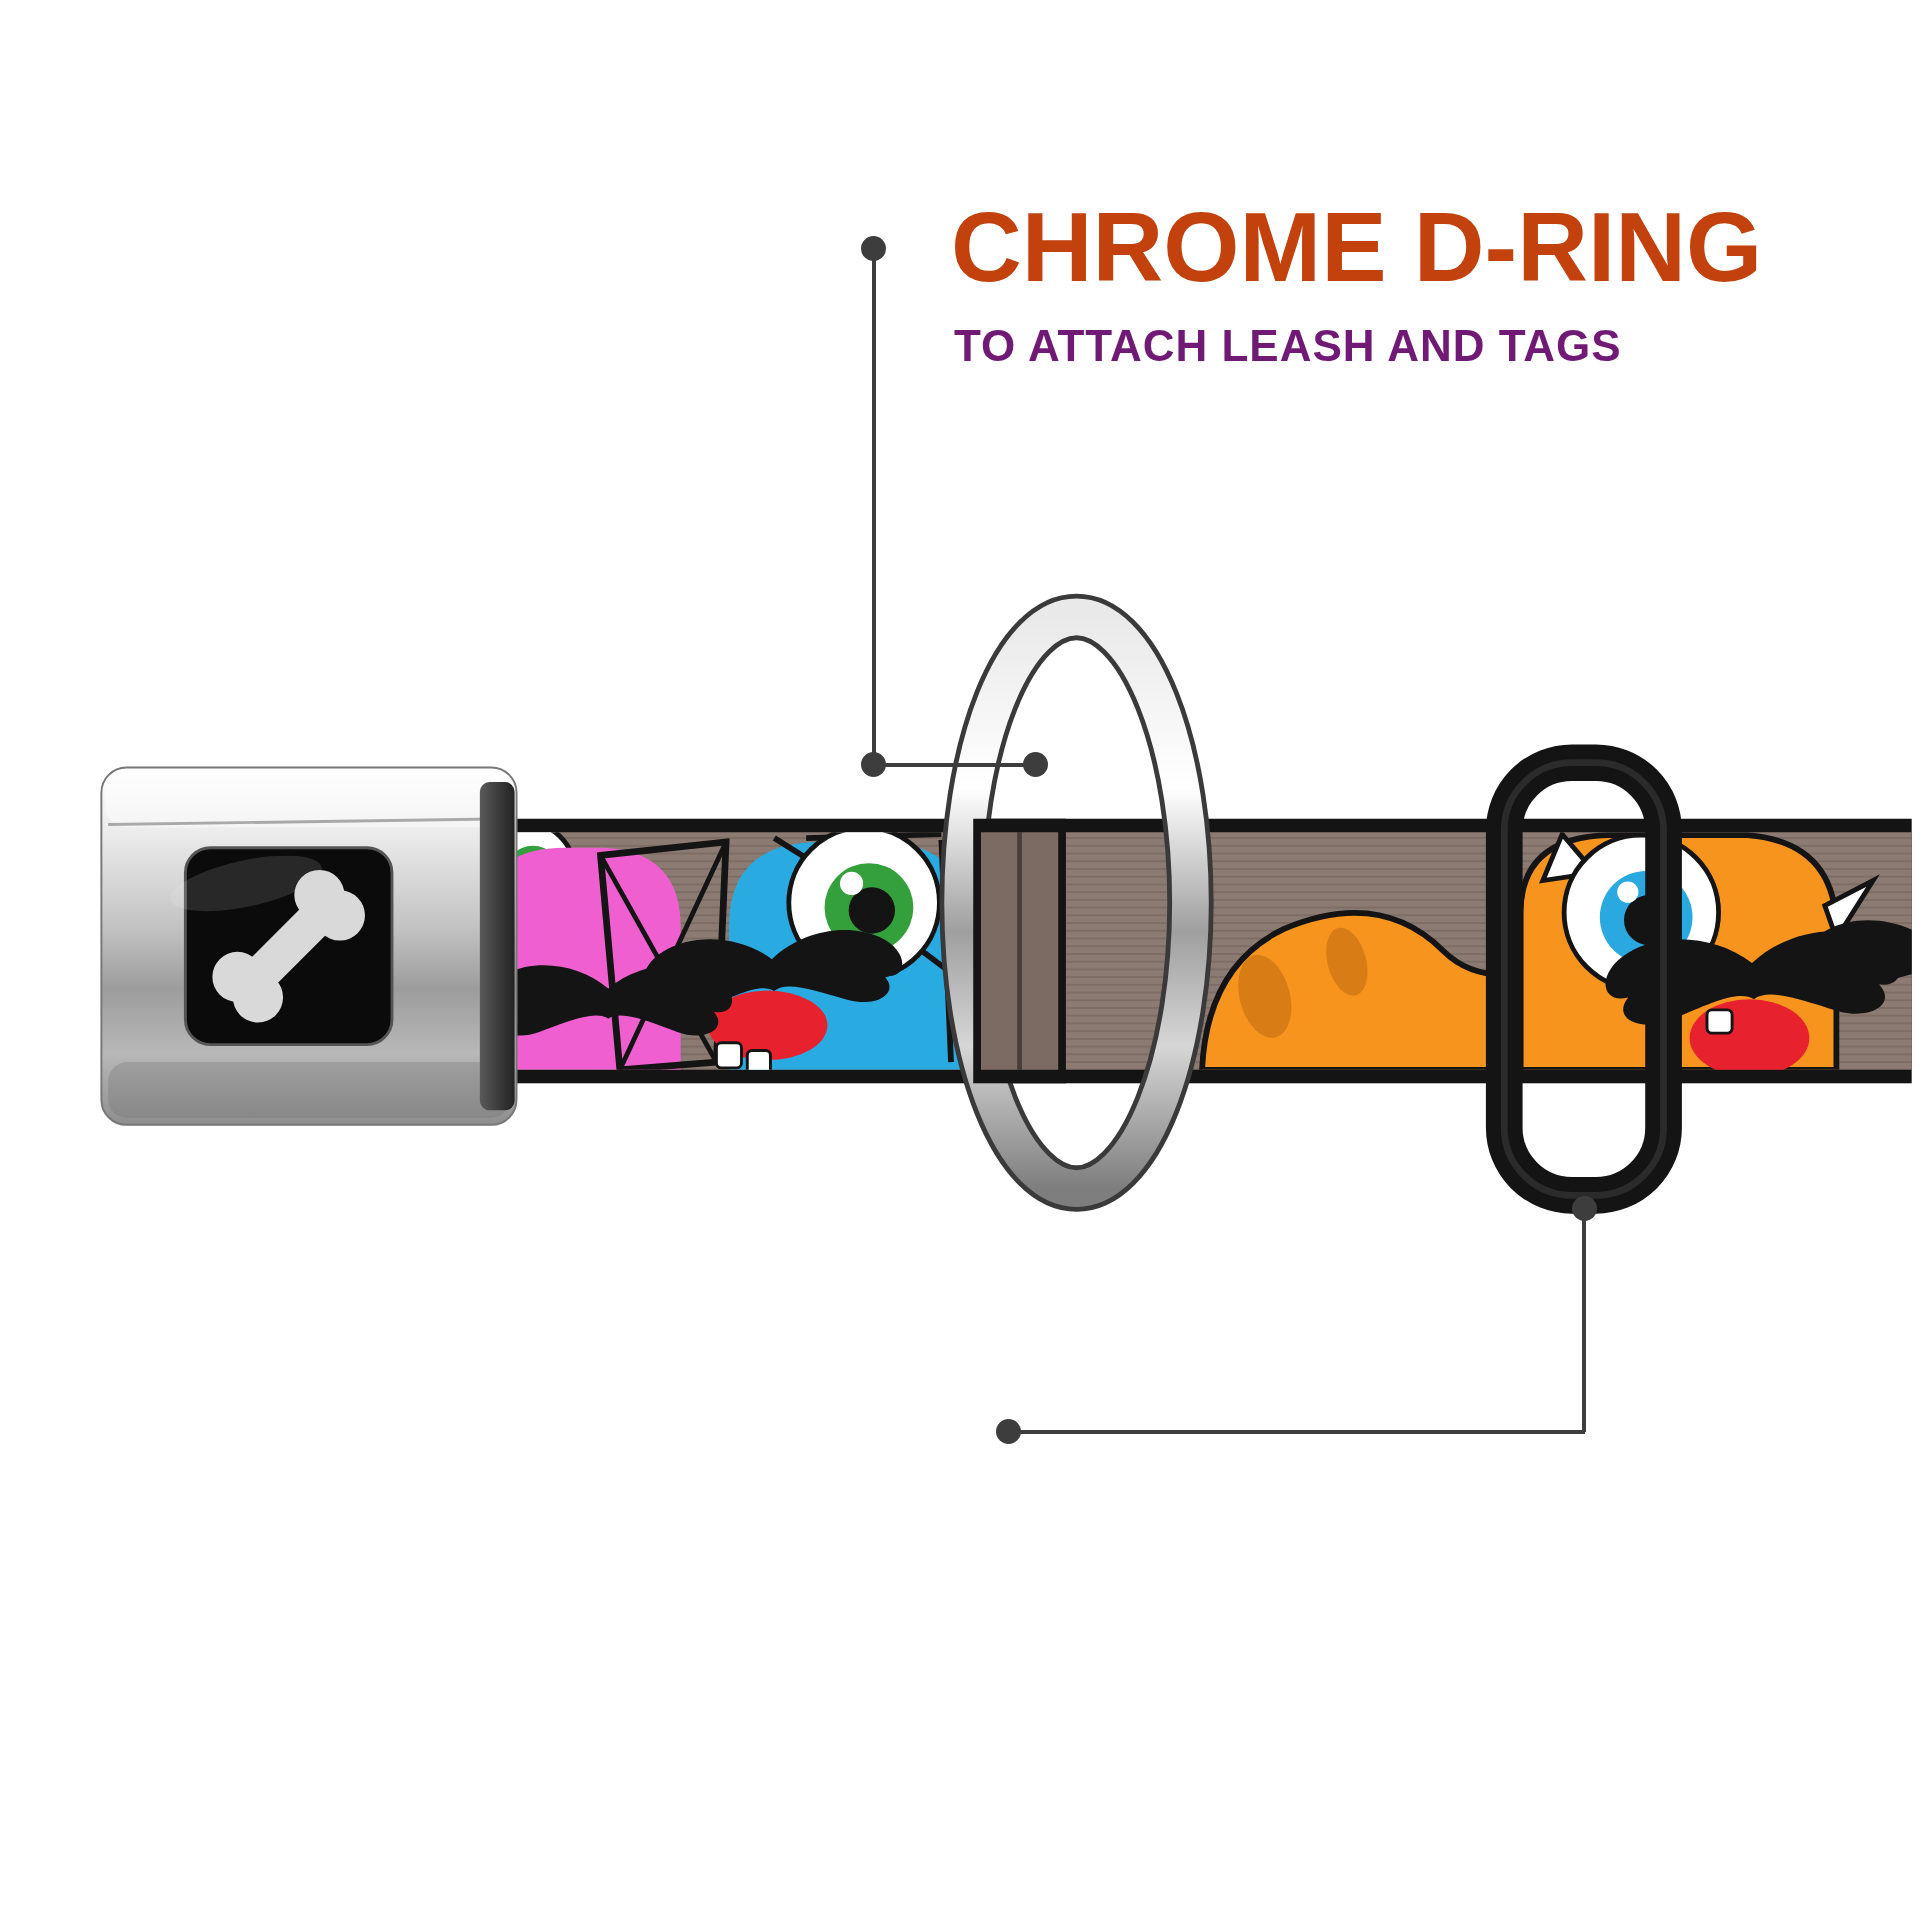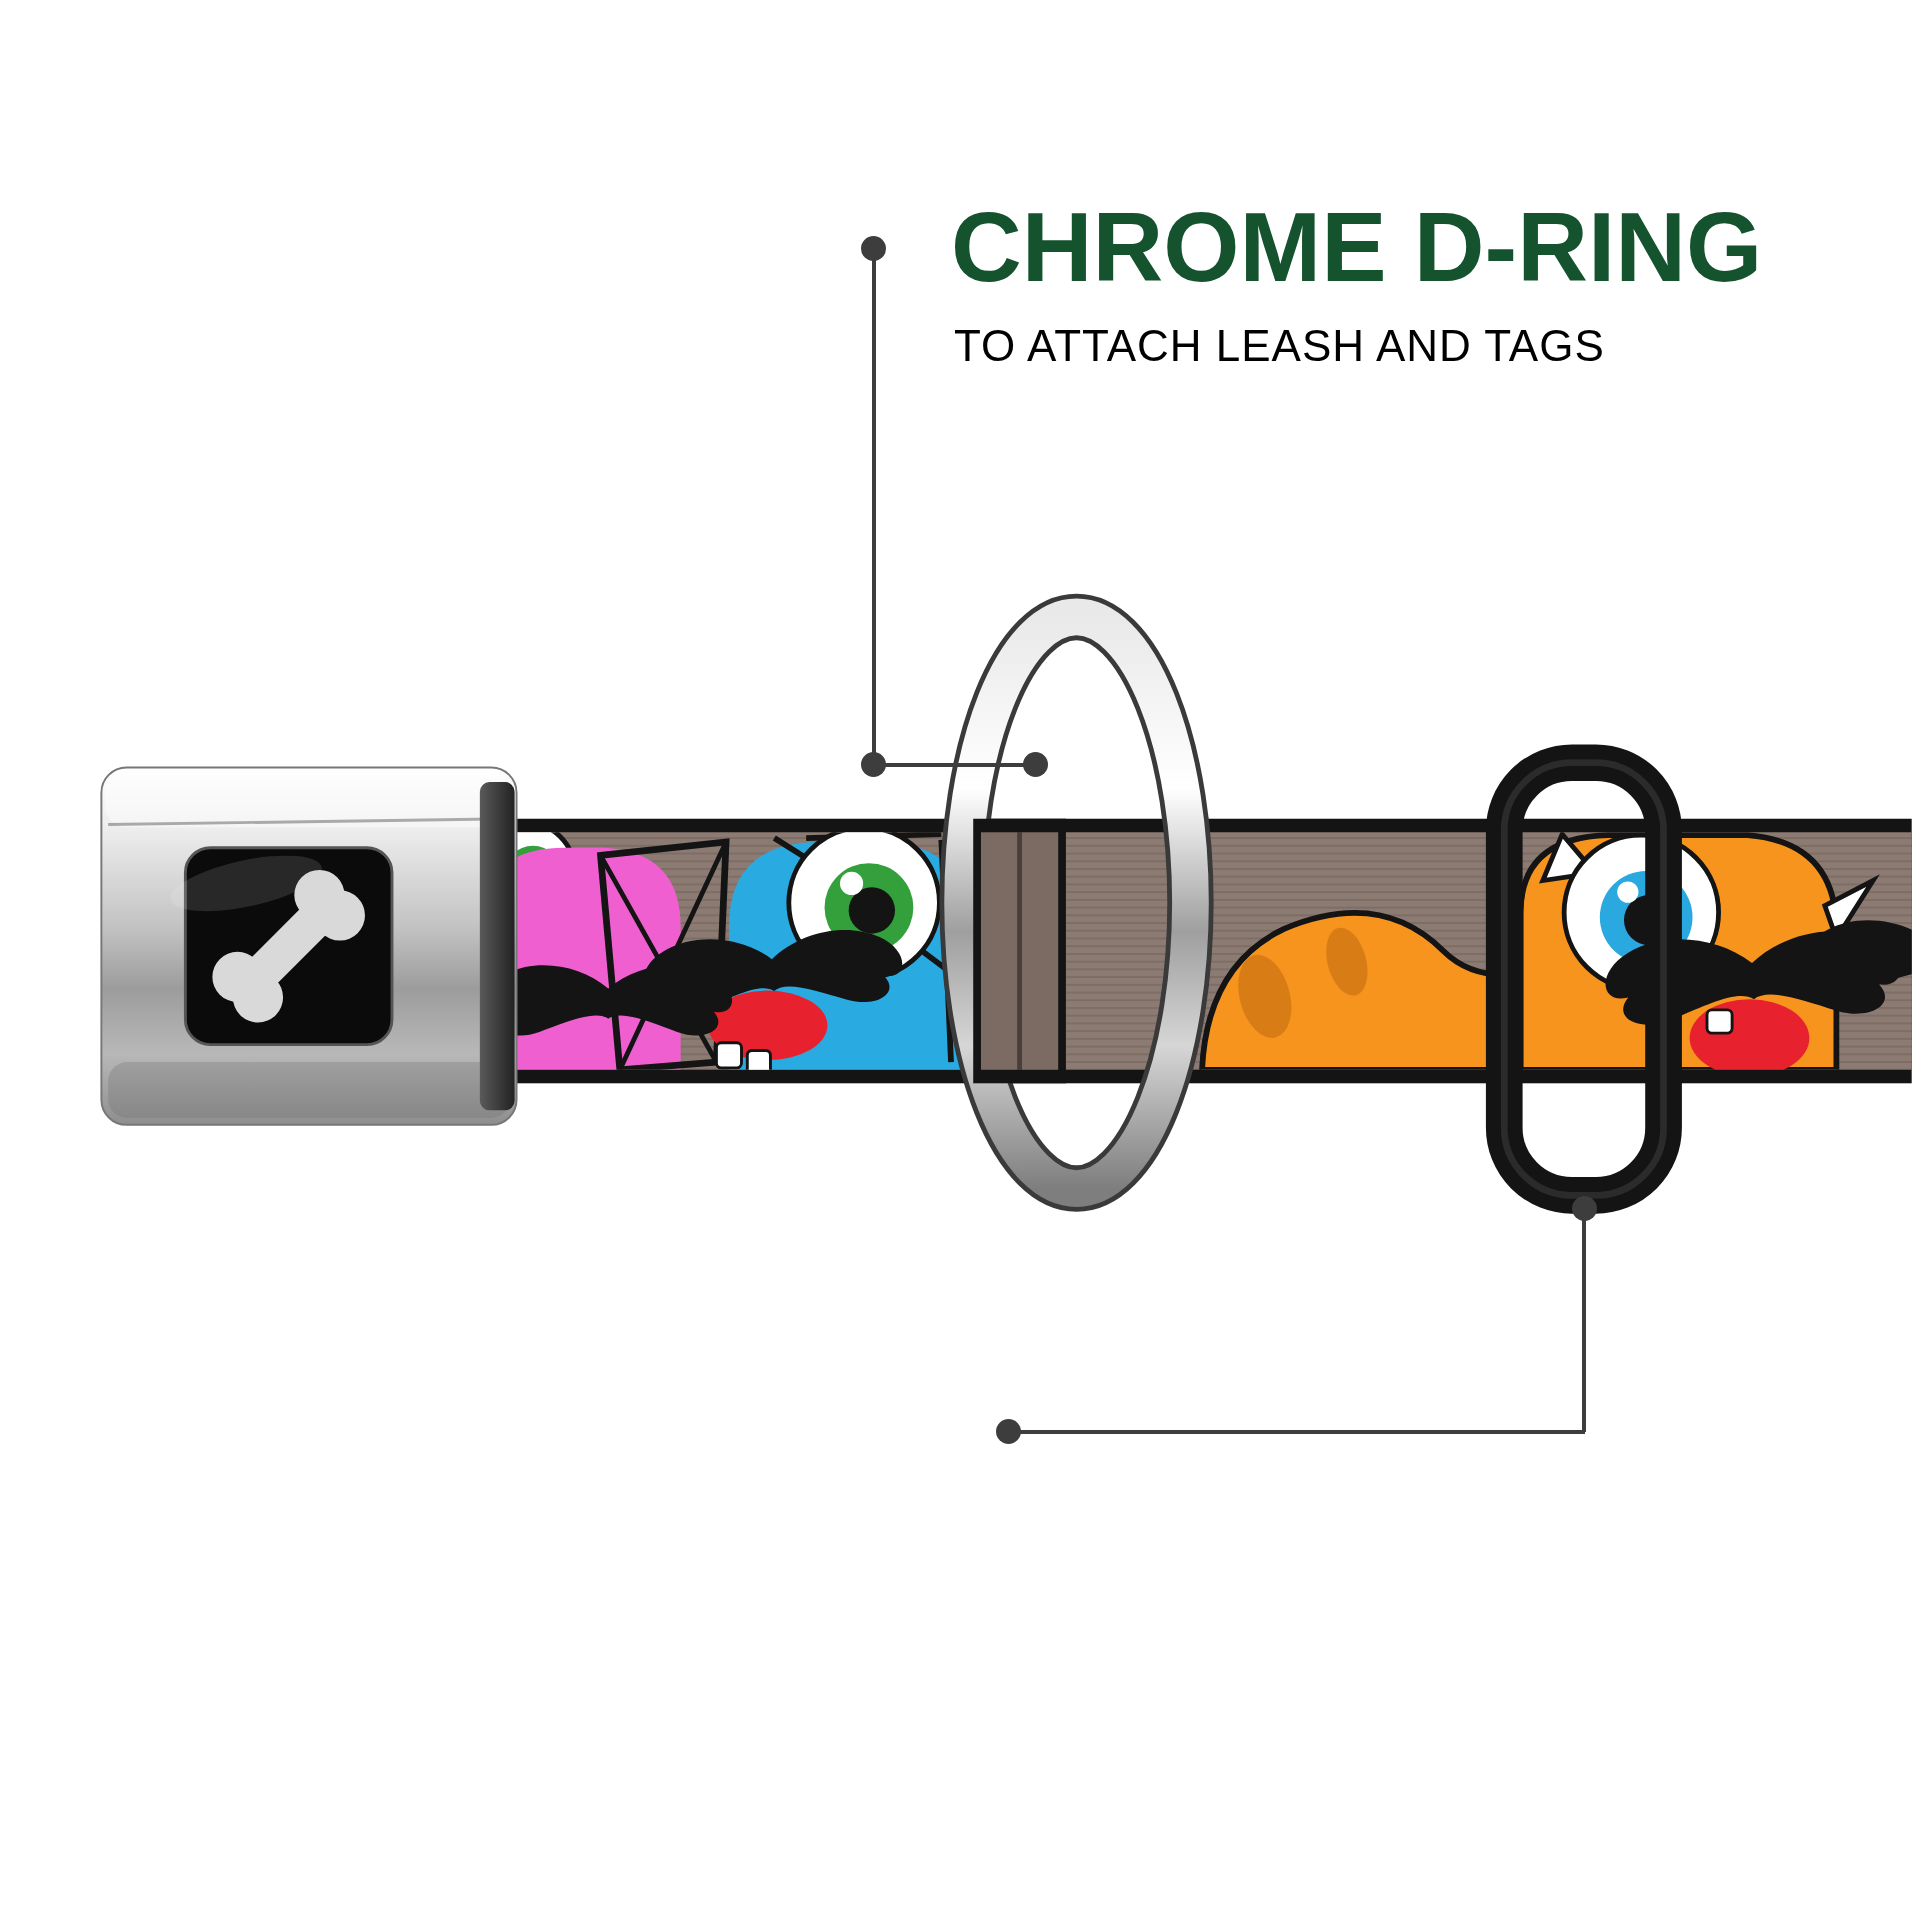--- a/index.html
+++ b/index.html
@@ -6,25 +6,25 @@
   .stage{
     position:relative;width:1931px;height:1931px;background:#ffffff;overflow:hidden;
     font-family:"Liberation Sans", sans-serif;
   }
   .collar-svg{position:absolute;left:0;top:0;}
   .callout-dot{
     position:absolute;width:25px;height:25px;border-radius:50%;background:#3d3d3d;
   }
   .callout-line{position:absolute;background:#3d3d3d;}
   .title{
-    position:absolute;font-weight:bold;color:#14532d;font-size:98px;line-height:1;
+    position:absolute;font-weight:bold;color:#c2410c;font-size:98px;line-height:1;
     letter-spacing:0px;white-space:nowrap;
   }
   .subtitle{
-    position:absolute;font-weight:normal;color:#000000;font-size:44px;line-height:1;
+    position:absolute;font-weight:bold;color:#701a75;font-size:44px;line-height:1;
     letter-spacing:1px;white-space:nowrap;
   }
   .title-top{left:951px;top:198px;}
   .subtitle-top{left:954px;top:324px;}
   .title-bottom{left:471px;top:1495px;}
   .subtitle-bottom{left:475px;top:1612px;}
 </style>
 </head>
 <body>
 

